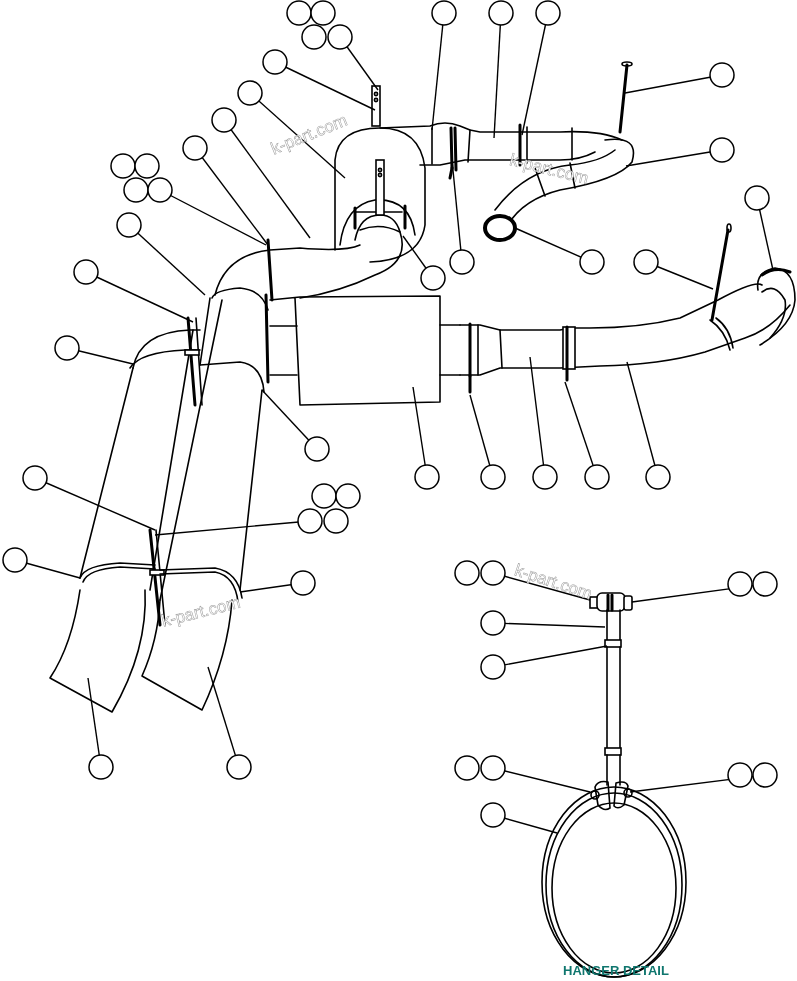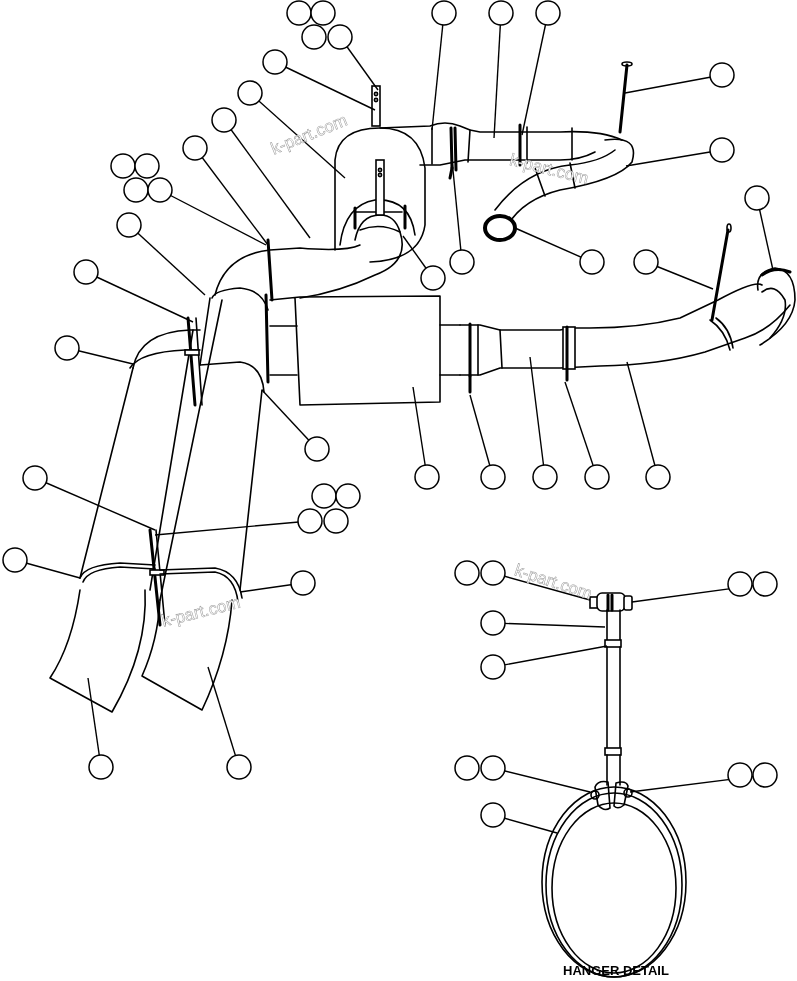--- a/index.html
+++ b/index.html
@@ -5,21 +5,21 @@
   html, body { margin: 0; padding: 0; background: #ffffff; }
   body { width: 797px; height: 981px; position: relative; overflow: hidden; font-family: "Liberation Sans", sans-serif; }
   #stage { position: absolute; left: 0; top: 0; width: 797px; height: 981px; }
   svg { display: block; }
   .ln { stroke: #000; stroke-width: 1.6; fill: none; stroke-linecap: round; stroke-linejoin: round; }
   .thk { stroke: #000; stroke-width: 3; fill: none; stroke-linecap: round; }
   .fillw { fill: #fff; stroke: #000; stroke-width: 1.6; }
   .leader { stroke: #000; stroke-width: 1.4; fill: none; }
   .balloon { fill: #fff; stroke: #000; stroke-width: 1.5; cursor: pointer; }
   .wm { position: absolute; color: #bdbdbd; font-family: "Liberation Sans", sans-serif; font-size: 17px; transform-origin: left center; pointer-events: none; -webkit-text-stroke: 0.5px #9a9a9a; color: #fff; }
-  .caption { position: absolute; left: 563px; top: 963px; font-family: "Liberation Sans", sans-serif; font-weight: bold; font-size: 13px; color: #000000; letter-spacing: 0px; }
+  .caption { position: absolute; left: 563px; top: 963px; font-family: "Liberation Sans", sans-serif; font-weight: bold; font-size: 13px; color: #0f766e; letter-spacing: 0px; }
 </style>
 </head>
 <body>
 
 <div id="stage">
   <svg id="drawing" width="797" height="981" viewBox="0 0 797 981">
 
     <g>
       <path class="ln" d="M380,128 L430,126 Q445,120 460,126 L470,130 L480,132 L560,132 Q600,130 622,140"></path>
       <path class="ln" d="M420,165 L440,165 L465,160 L560,160 Q580,160 595,152"></path>

